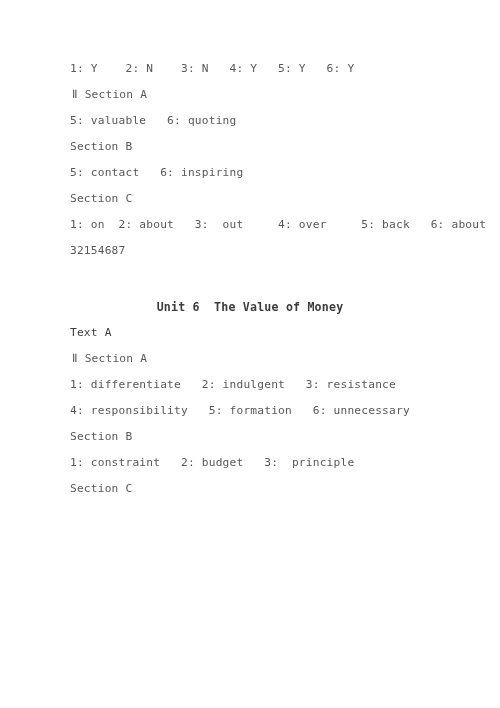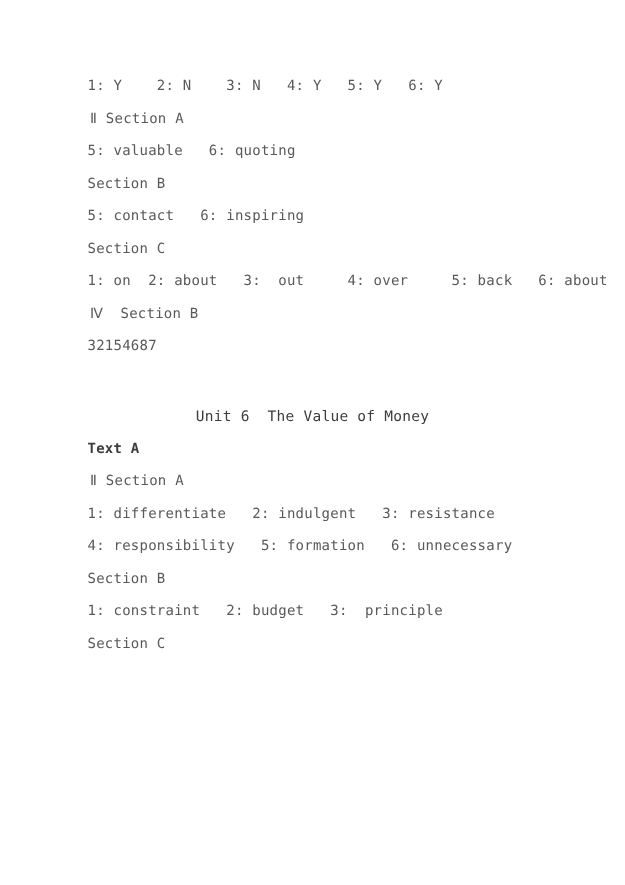--- a/index.html
+++ b/index.html
@@ -40,30 +40,30 @@
     color: #595959;
     font-family: "DejaVu Sans Mono", "Liberation Mono", monospace;
   }
 
   
   .line.roman {
     padding-left: 2px;
   }
 
   .line.bold {
-    font-weight: bold;
+    font-weight: normal;
     color: #3d3d3d;
   }
 
   
   .unit-title {
     font-size: 11.6px;
     line-height: 26px;
     height: 26px;
-    font-weight: normal;
+    font-weight: bold;
     text-align: center;
     white-space: pre;
     color: #3d3d3d;
     letter-spacing: 0.2px;
     padding-right: 14px;
     font-family: "DejaVu Sans Mono", "Liberation Mono", monospace;
   }
 
   
   .unit-gap {
@@ -77,21 +77,20 @@
   <div class="doc-body">
 
     <div>
       <div class="line">1: Y    2: N    3: N   4: Y   5: Y   6: Y</div>
       <div class="line roman">Ⅱ Section A</div>
       <div class="line">5: valuable   6: quoting</div>
       <div class="line">Section B</div>
       <div class="line">5: contact   6: inspiring</div>
       <div class="line">Section C</div>
       <div class="line">1: on  2: about   3:  out     4: over     5: back   6: about</div>
-      <div class="line roman">Ⅳ  Section B</div>
       <div class="line">32154687</div>
     </div>
 
     <div class="unit-gap"></div>
 
     <div>
       <div class="unit-title">Unit 6  The Value of Money</div>
       <div class="line bold">Text A</div>
       <div class="line roman">Ⅱ Section A</div>
       <div class="line">1: differentiate   2: indulgent   3: resistance</div>

